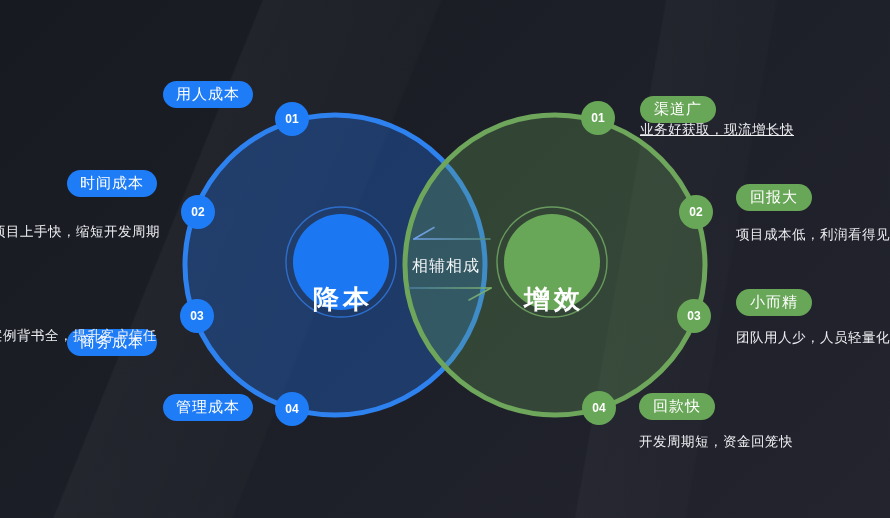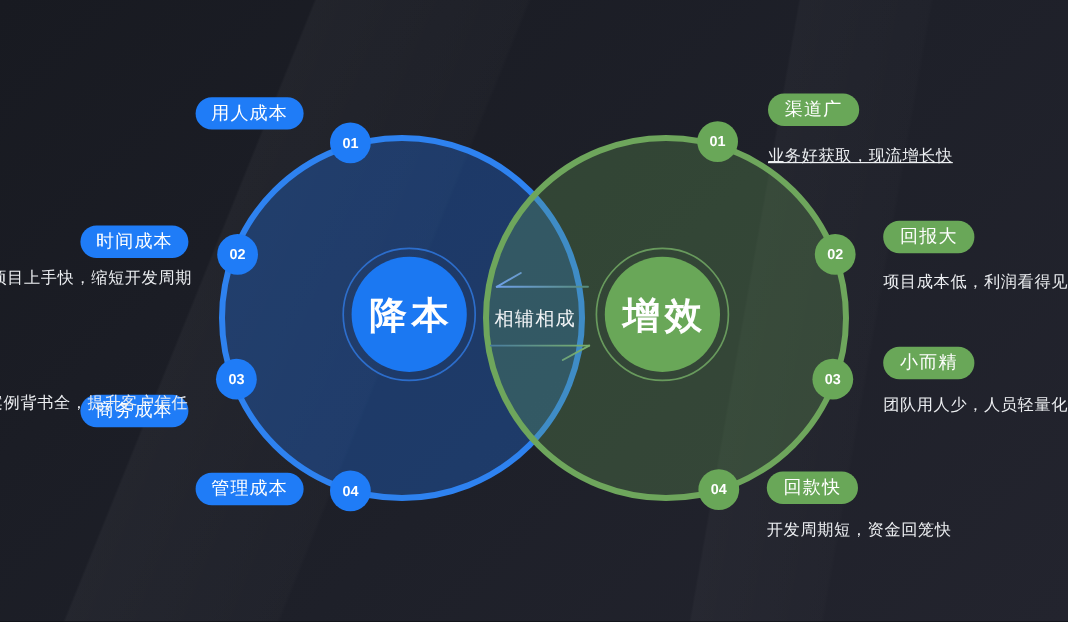--- a/index.html
+++ b/index.html
@@ -25,21 +25,21 @@
     position:absolute;color:#eceef1;font-size:13.5px;white-space:nowrap;letter-spacing:0.5px;
   }
   .badge{
     position:absolute;width:34px;height:34px;border-radius:50%;color:#ffffff;
     font-weight:bold;font-size:12px;display:flex;align-items:center;justify-content:center;
   }
   .badge.blue{background:#1f7cf7;}
   .badge.green{background:#69a758;}
   .circle-label{
     position:absolute;transform:translate(-50%,-50%);color:#ffffff;
-    font-weight:bold;font-size:31px;letter-spacing:4px;white-space:nowrap;text-indent:4px;
+    font-weight:bold;font-size:26px;letter-spacing:4px;white-space:nowrap;text-indent:4px;margin-top:36px;
   }
   .center-label{
     position:absolute;transform:translate(-50%,-50%);color:#f3f5f7;
     font-size:16px;letter-spacing:1px;white-space:nowrap;
   }
 </style>
 </head>
 <body>
 
 <div class="stage">
@@ -76,32 +76,32 @@
     <circle cx="552" cy="262" r="48" fill="#69a758"></circle>
   </svg>
 
   <div class="circle-label" style="left:341px;top:263px;">降本</div>
   <div class="circle-label" style="left:552px;top:263px;">增效</div>
   <div class="center-label" style="left:446px;top:266px;">相辅相成</div>
 
   <div class="pill blue w4" style="left:163px;top:81px;">用人成本</div>
   <div class="badge blue" style="left:275px;top:102px;">01</div>
 
-  <div class="pill blue w4" style="left:67px;top:188px;">时间成本</div>
+  <div class="pill blue w4" style="left:67px;top:170px;">时间成本</div>
   <div class="desc" style="right:730px;top:223px;">项目上手快，缩短开发周期</div>
   <div class="badge blue" style="left:181px;top:195px;">02</div>
 
   <div class="pill blue w4" style="left:67px;top:291px;margin-top:38px;">商务成本</div>
   <div class="desc" style="right:733px;top:327px;">案例背书全，提升客户信任</div>
   <div class="badge blue" style="left:180px;top:299px;">03</div>
 
   <div class="pill blue w4" style="left:163px;top:394px;">管理成本</div>
   <div class="badge blue" style="left:275px;top:392px;">04</div>
 
-  <div class="pill green w3" style="left:640px;top:78px;">渠道广</div>
+  <div class="pill green w3" style="left:640px;top:96px;">渠道广</div>
   <div class="desc" style="left:640px;top:121px;text-decoration:underline;">业务好获取，现流增长快</div>
   <div class="badge green" style="left:581px;top:101px;">01</div>
 
   <div class="pill green w3" style="left:736px;top:184px;">回报大</div>
   <div class="desc" style="left:736px;top:226px;">项目成本低，利润看得见</div>
   <div class="badge green" style="left:679px;top:195px;">02</div>
 
   <div class="pill green w3" style="left:736px;top:289px;">小而精</div>
   <div class="desc" style="left:736px;top:329px;">团队用人少，人员轻量化</div>
   <div class="badge green" style="left:677px;top:299px;">03</div>

